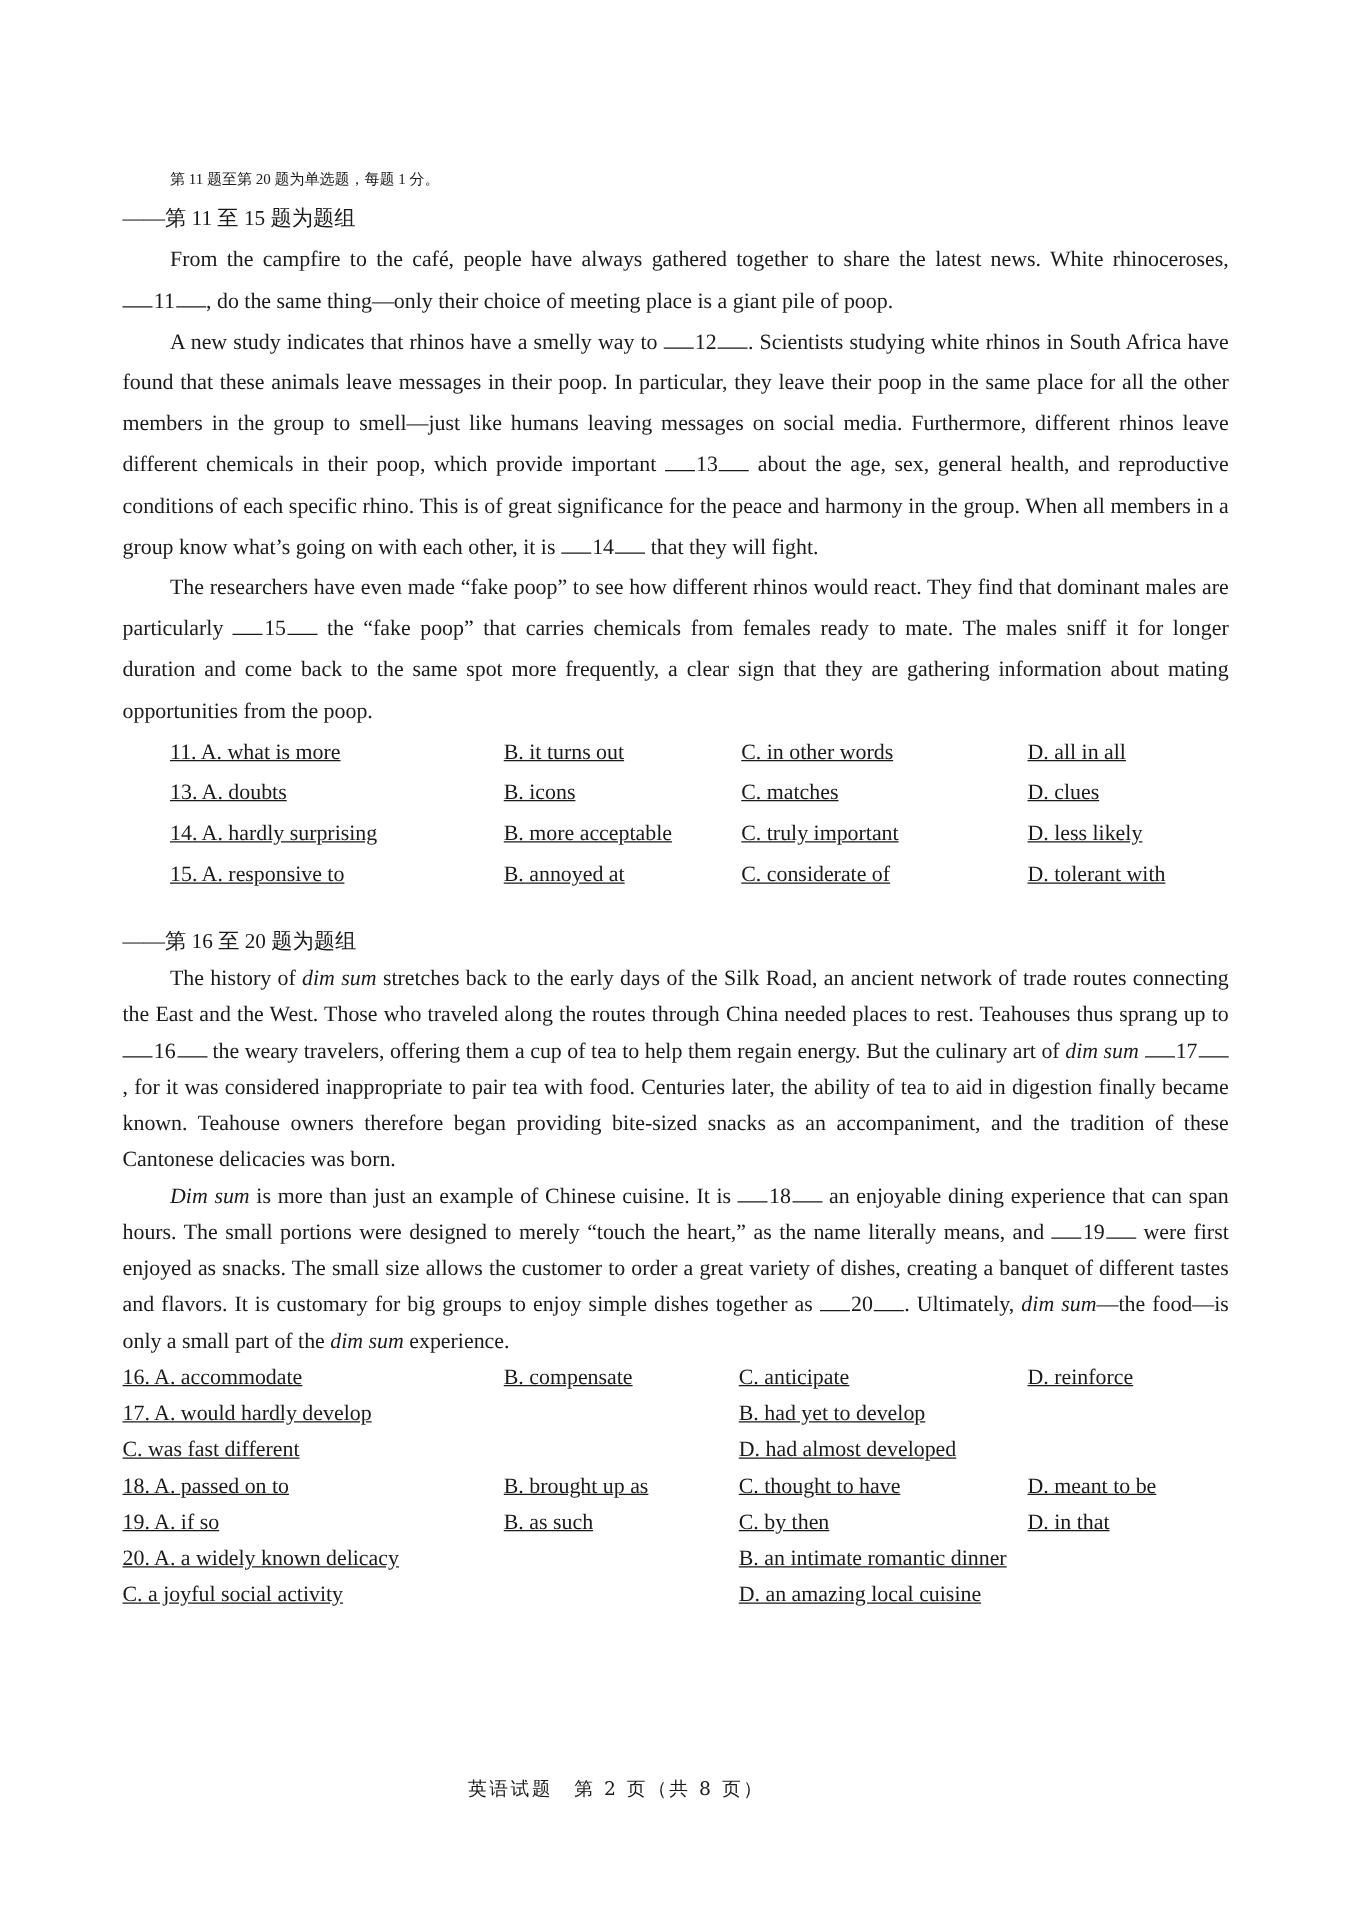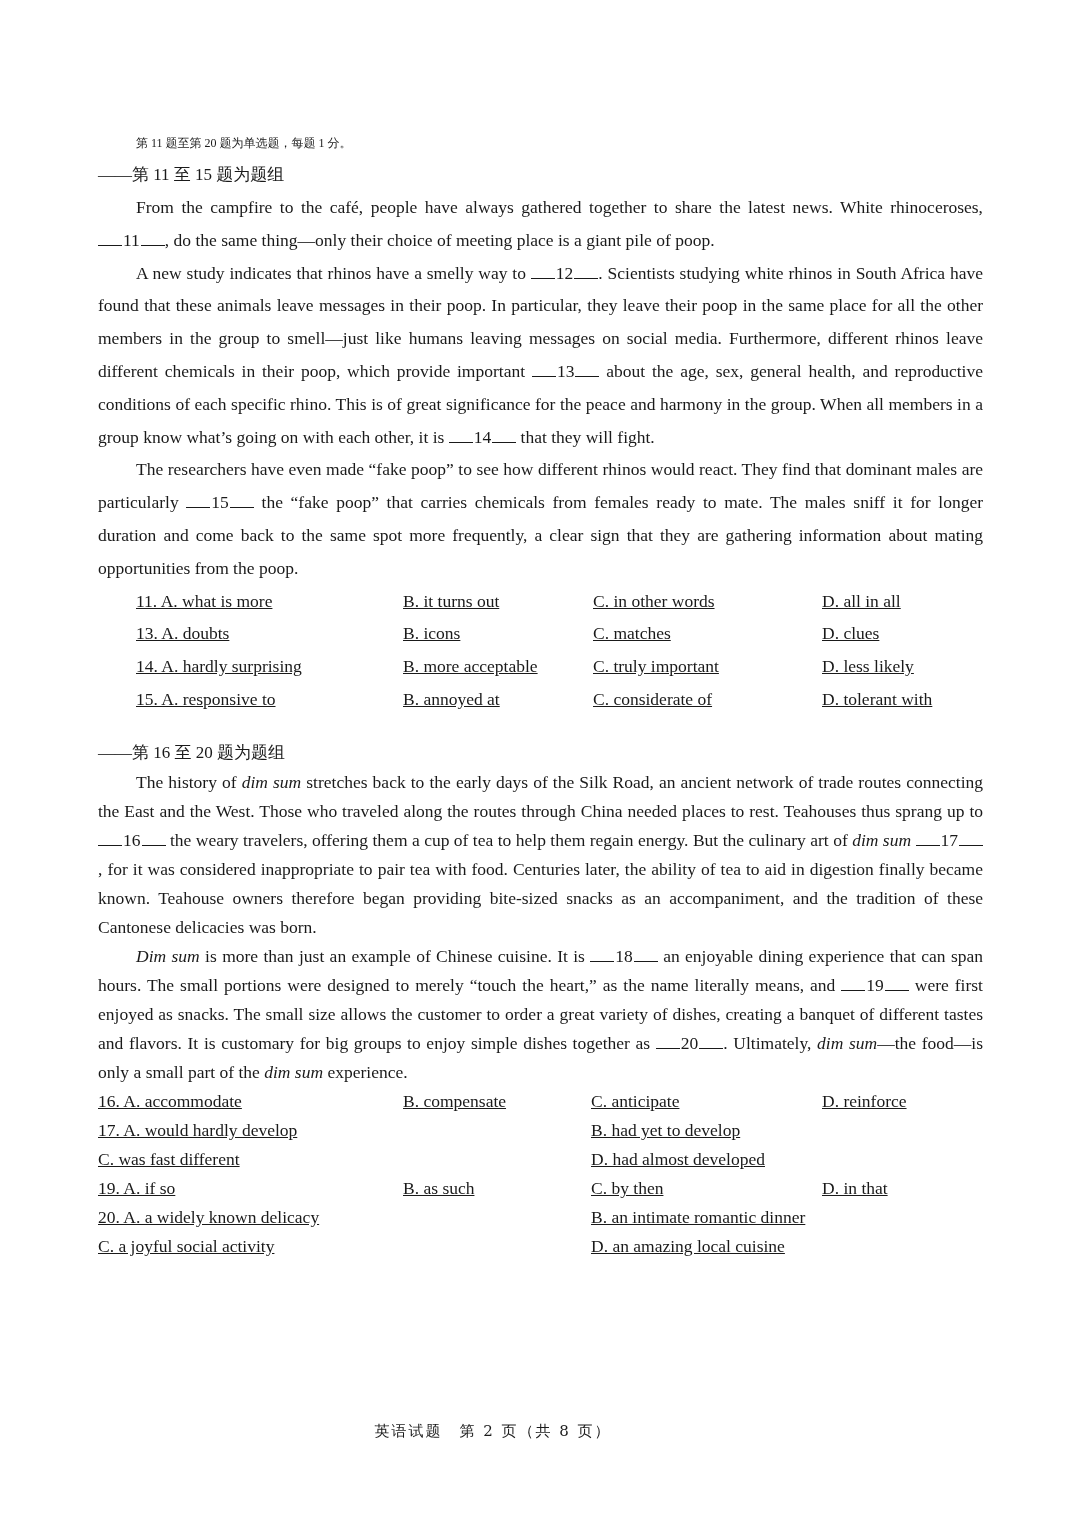--- a/index.html
+++ b/index.html
@@ -165,20 +165,26 @@
     </div>
     <div class="opt-row">
       <span class="c0">17. A. would hardly develop</span>
       <span class="c2">B. had yet to develop</span>
     </div>
     <div class="opt-row">
       <span class="c0">C. was fast different</span>
       <span class="c2">D. had almost developed</span>
     </div>
     <div class="opt-row">
+      <span class="c0">18. A. passed on to</span>
+      <span class="c1">B. brought up as</span>
+      <span class="c2">C. thought to have</span>
+      <span class="c3">D. meant to be</span>
+    </div>
+    <div class="opt-row">
       <span class="c0">19. A. if so</span>
       <span class="c1">B. as such</span>
       <span class="c2">C. by then</span>
       <span class="c3">D. in that</span>
     </div>
     <div class="opt-row">
       <span class="c0">20. A. a widely known delicacy</span>
       <span class="c2">B. an intimate romantic dinner</span>
     </div>
     <div class="opt-row">

